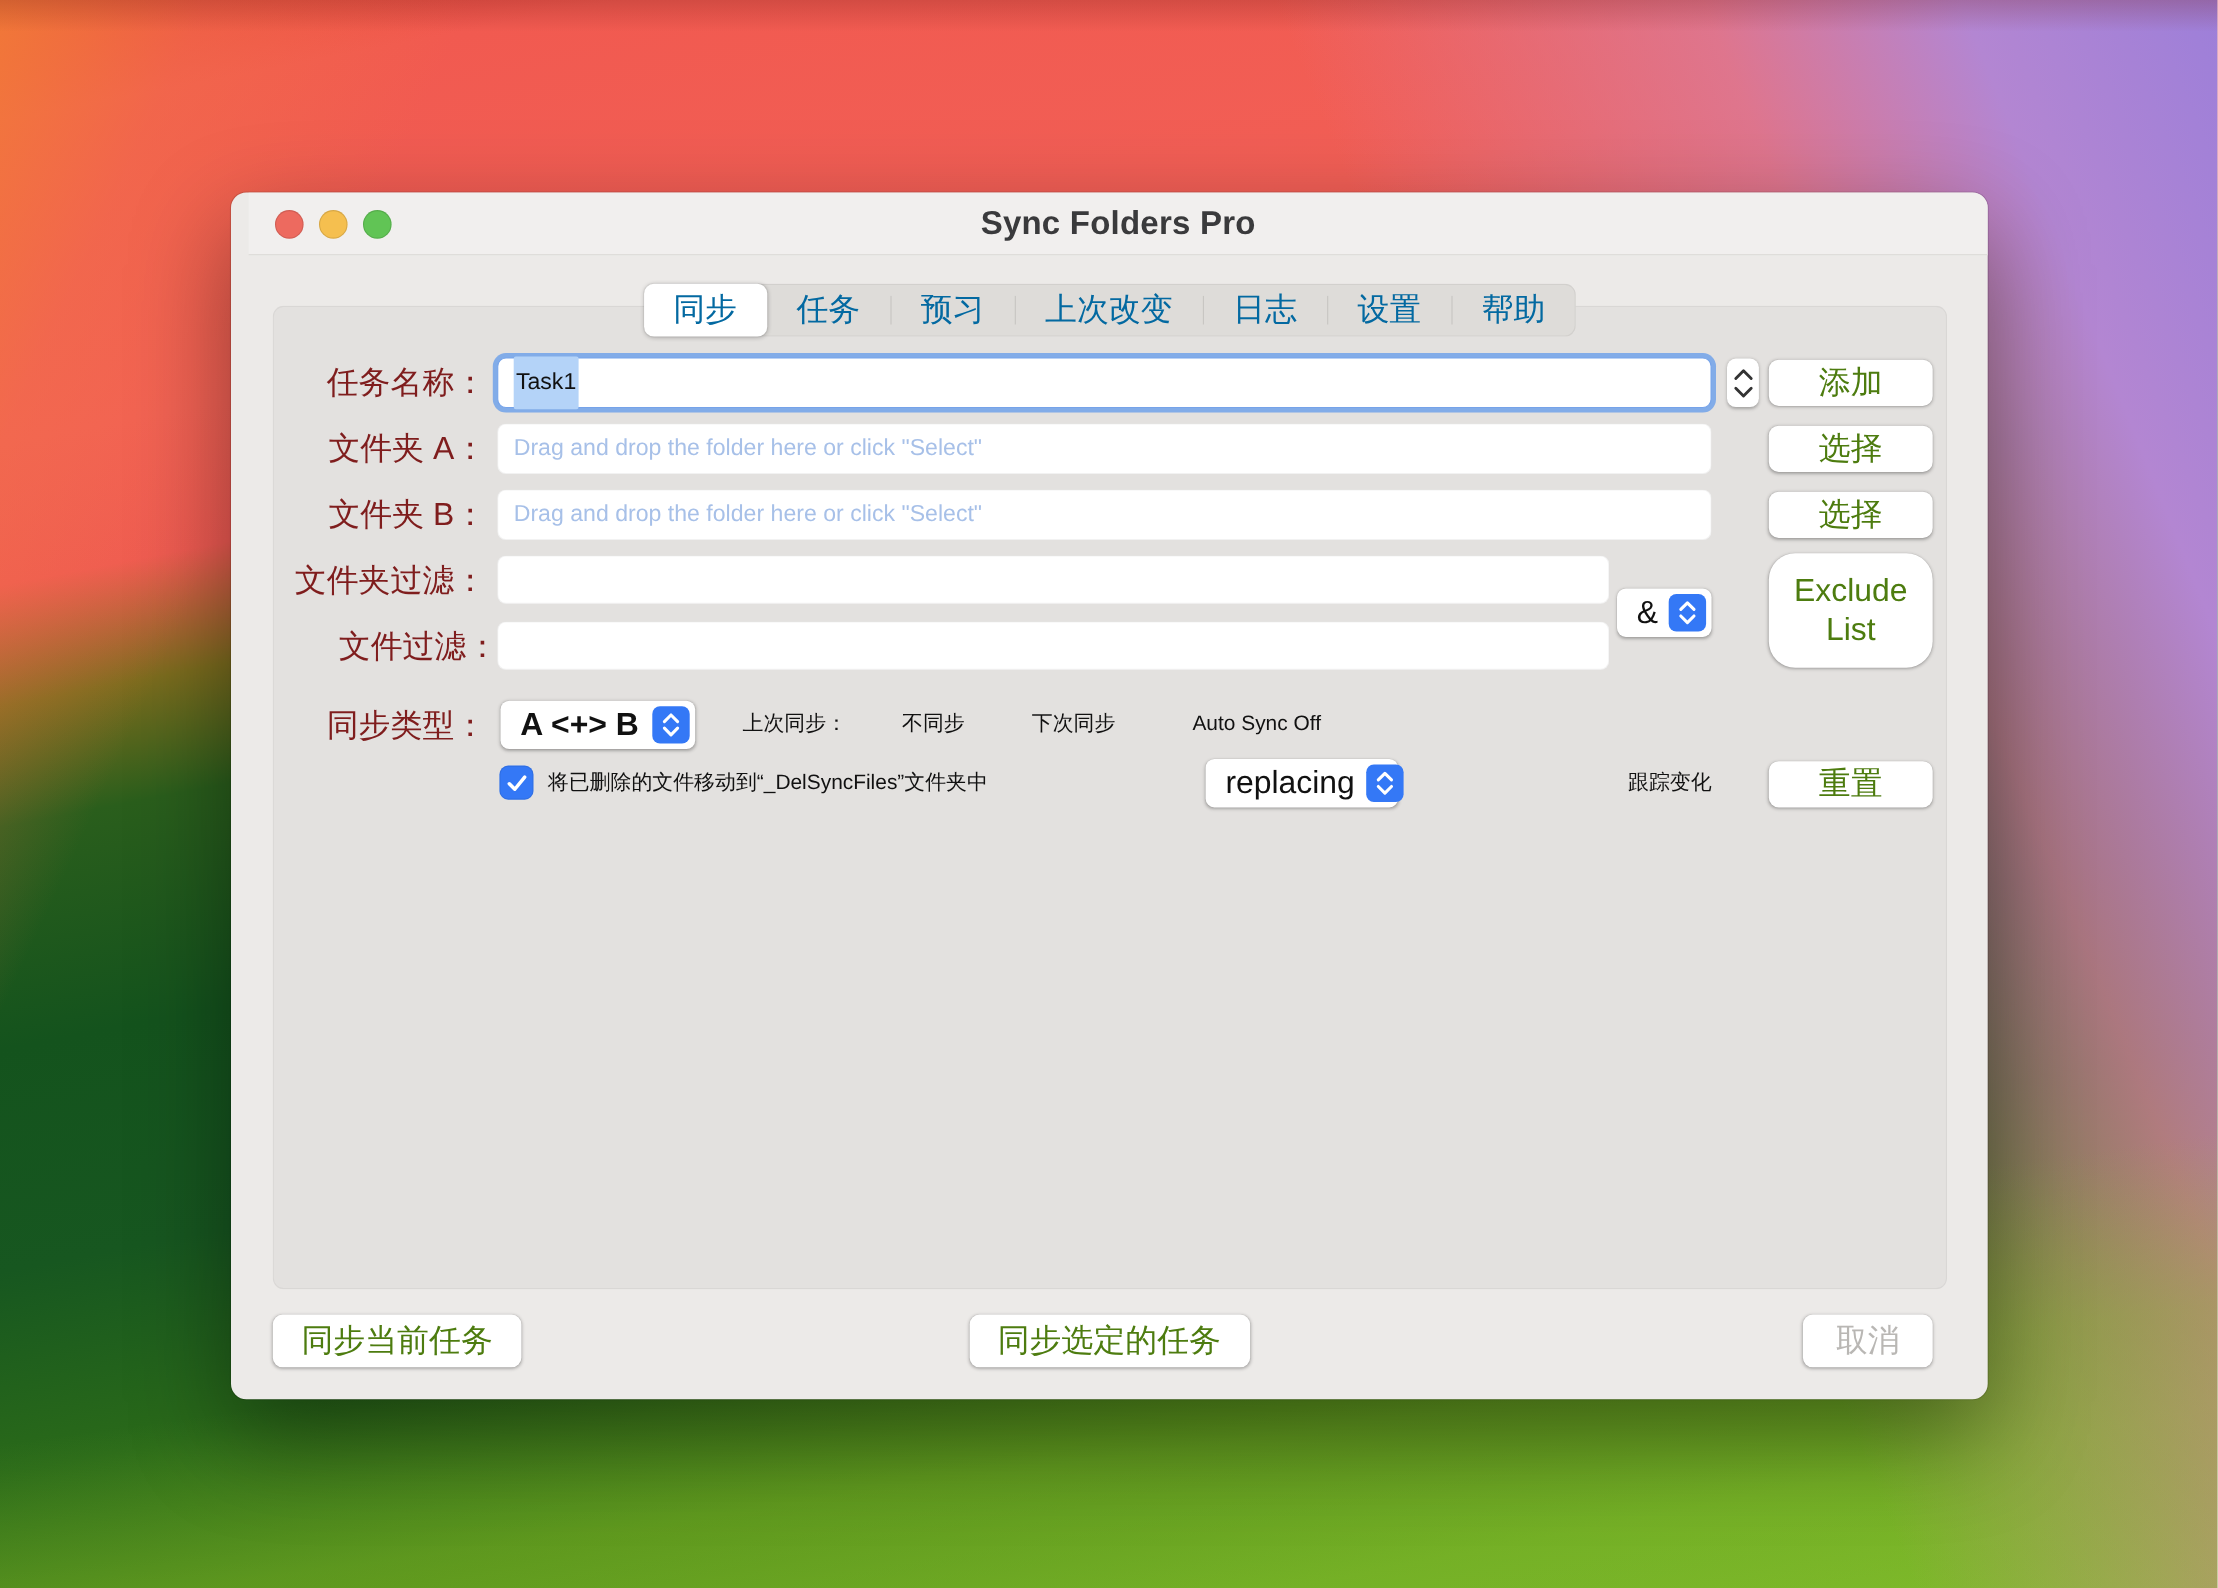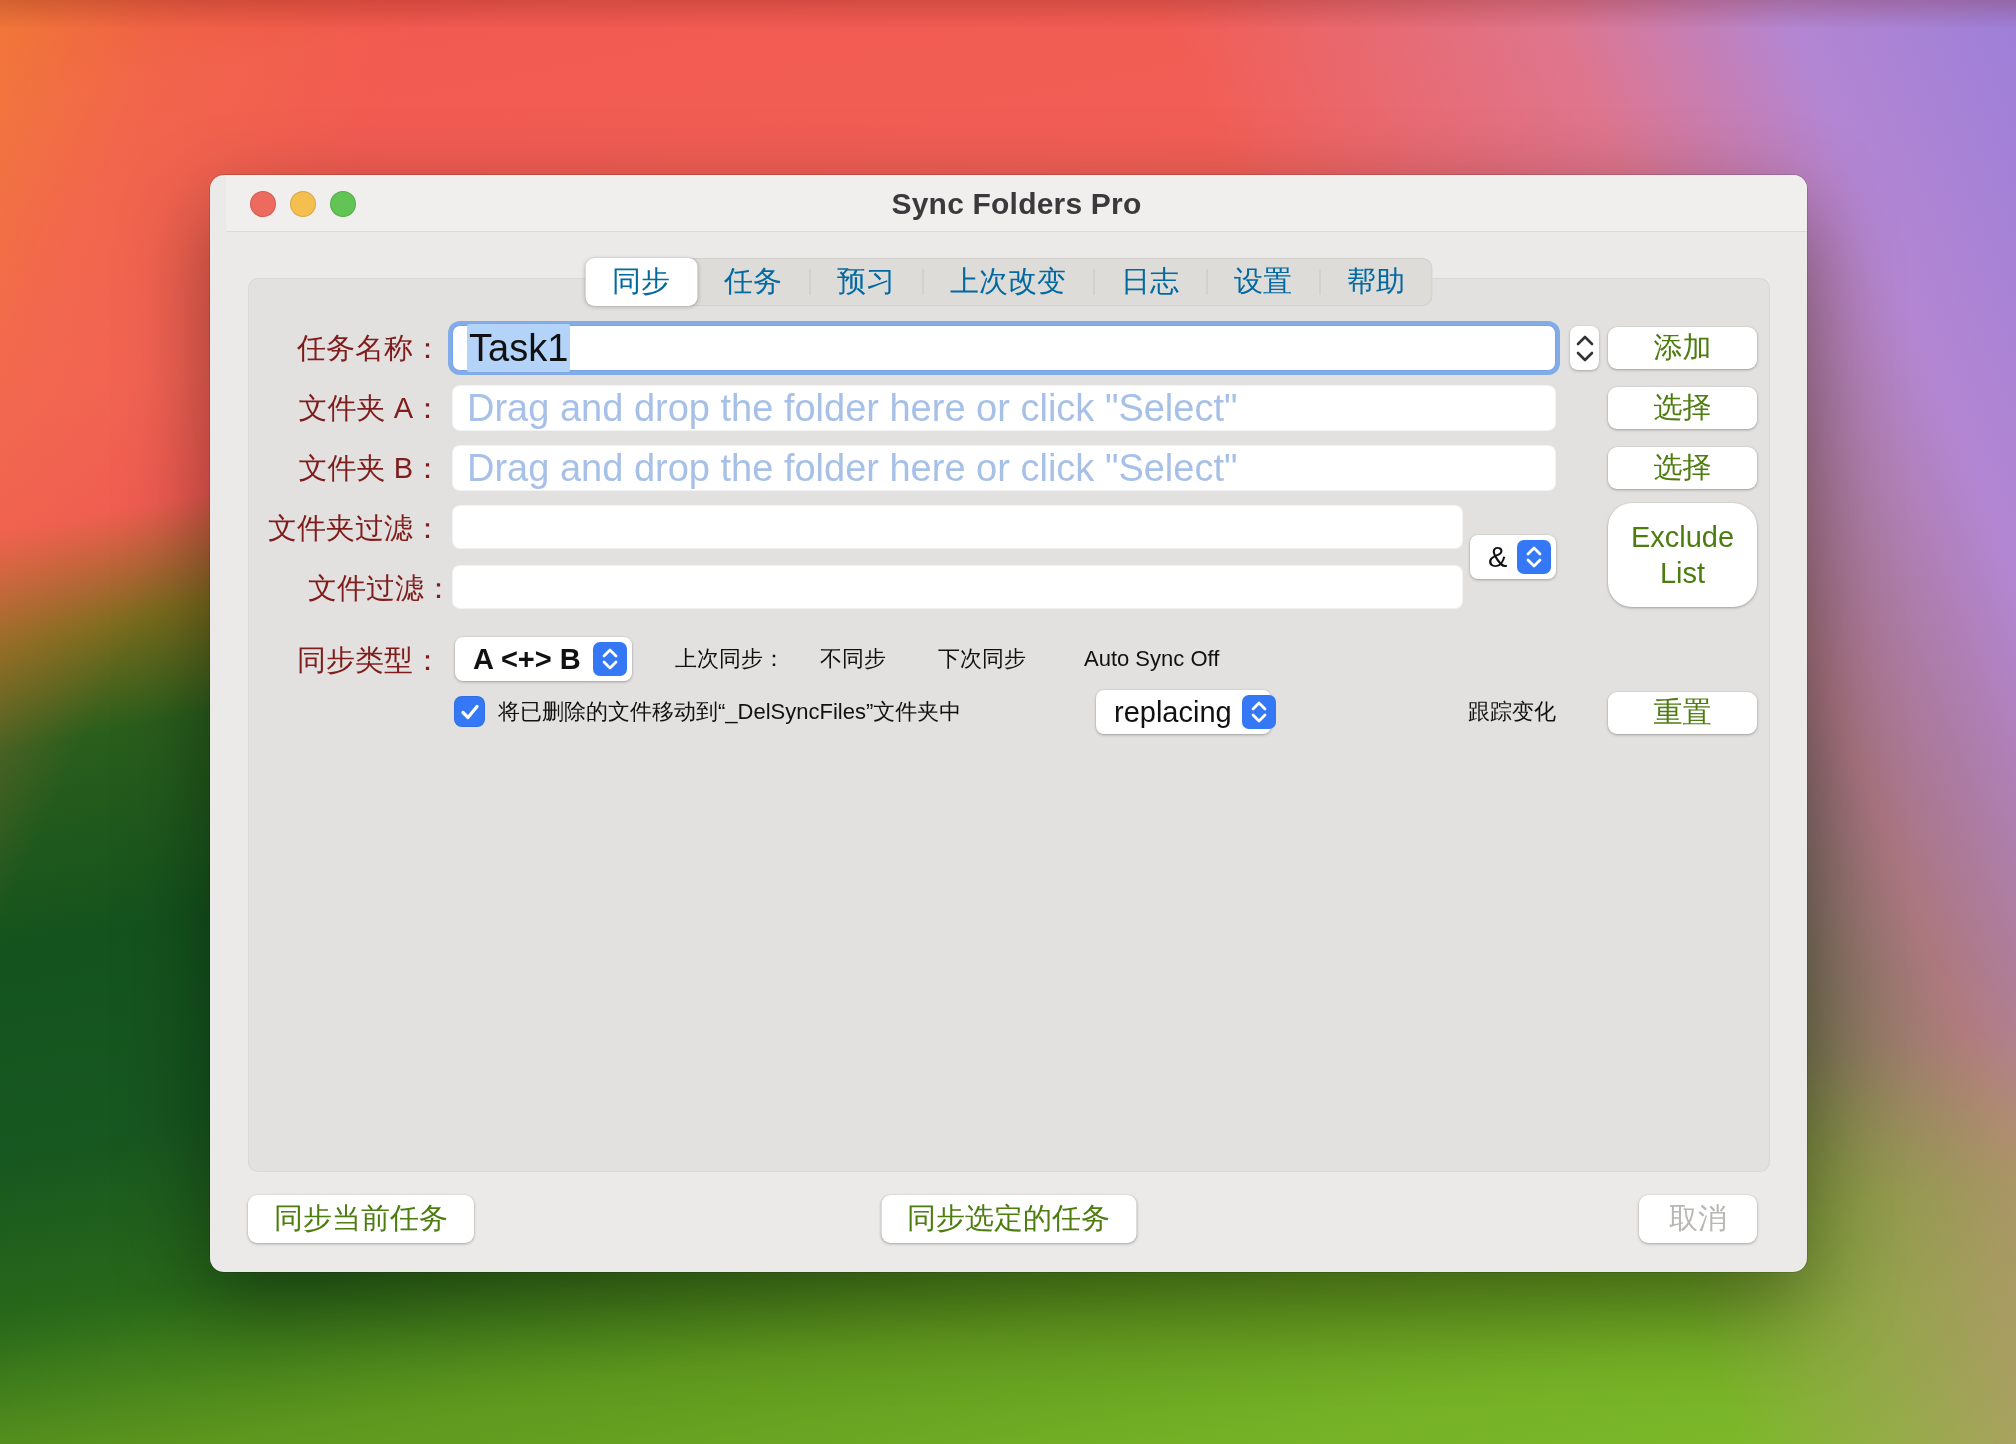--- a/index.html
+++ b/index.html
@@ -90,21 +90,21 @@
     border-radius: 10px;
     box-shadow: inset 0 0 0 1px rgba(0,0,0,0.045);
   }
   .row-label {
     position: absolute; left: 0; width: 194px; text-align: right;
     font-size: 29px; color: #7f1d1d; line-height: 46px; white-space: nowrap;
   }
   .text-input {
     position: absolute; left: 204px; height: 46px;
     background: #ffffff; border: 1px solid rgba(0,0,0,0.05); border-radius: 8px;
-    font-size: 38px; line-height: 44px; padding: 0 14px;
+    font-size: 21px; line-height: 44px; padding: 0 14px;
     color: #111; outline: none;
     font-family: "Liberation Sans", "DejaVu Sans", sans-serif;
   }
   .text-input::placeholder { color: #a7c0e8; opacity: 1; }
   .input-div { display: flex; align-items: center; }
   .task-input {
     border: 1px solid #76a3e9;
     box-shadow: 0 0 0 4px rgba(98,153,235,0.75);
   }
   .task-input .sel { background: #b4d3f8; padding: 2px 2px; border-radius: 2px; }
@@ -136,21 +136,21 @@
     width: 34px; height: 34px; border-radius: 7px; background: #3478f6;
     display: flex; align-items: center; justify-content: center; flex: none;
     margin-left: 10px;
   }
 
   .checkbox {
     position: absolute; width: 31px; height: 31px; border-radius: 8px;
     background: #3478f6; display: flex; align-items: center; justify-content: center;
     box-shadow: inset 0 0 0 1px rgba(0,0,0,0.08);
   }
-  .static-text { position: absolute; font-size: 22px; color: #111; line-height: 44px; white-space: nowrap; }
+  .static-text { position: absolute; font-size: 19px; color: #111; line-height: 44px; white-space: nowrap; }
 
   
   .footer-btn { height: 48px; padding: 0 26px; }
 </style>
 </head>
 <body>
 
 <div class="wallpaper"></div>
 <div class="wallpaper-sheen"></div>
 

